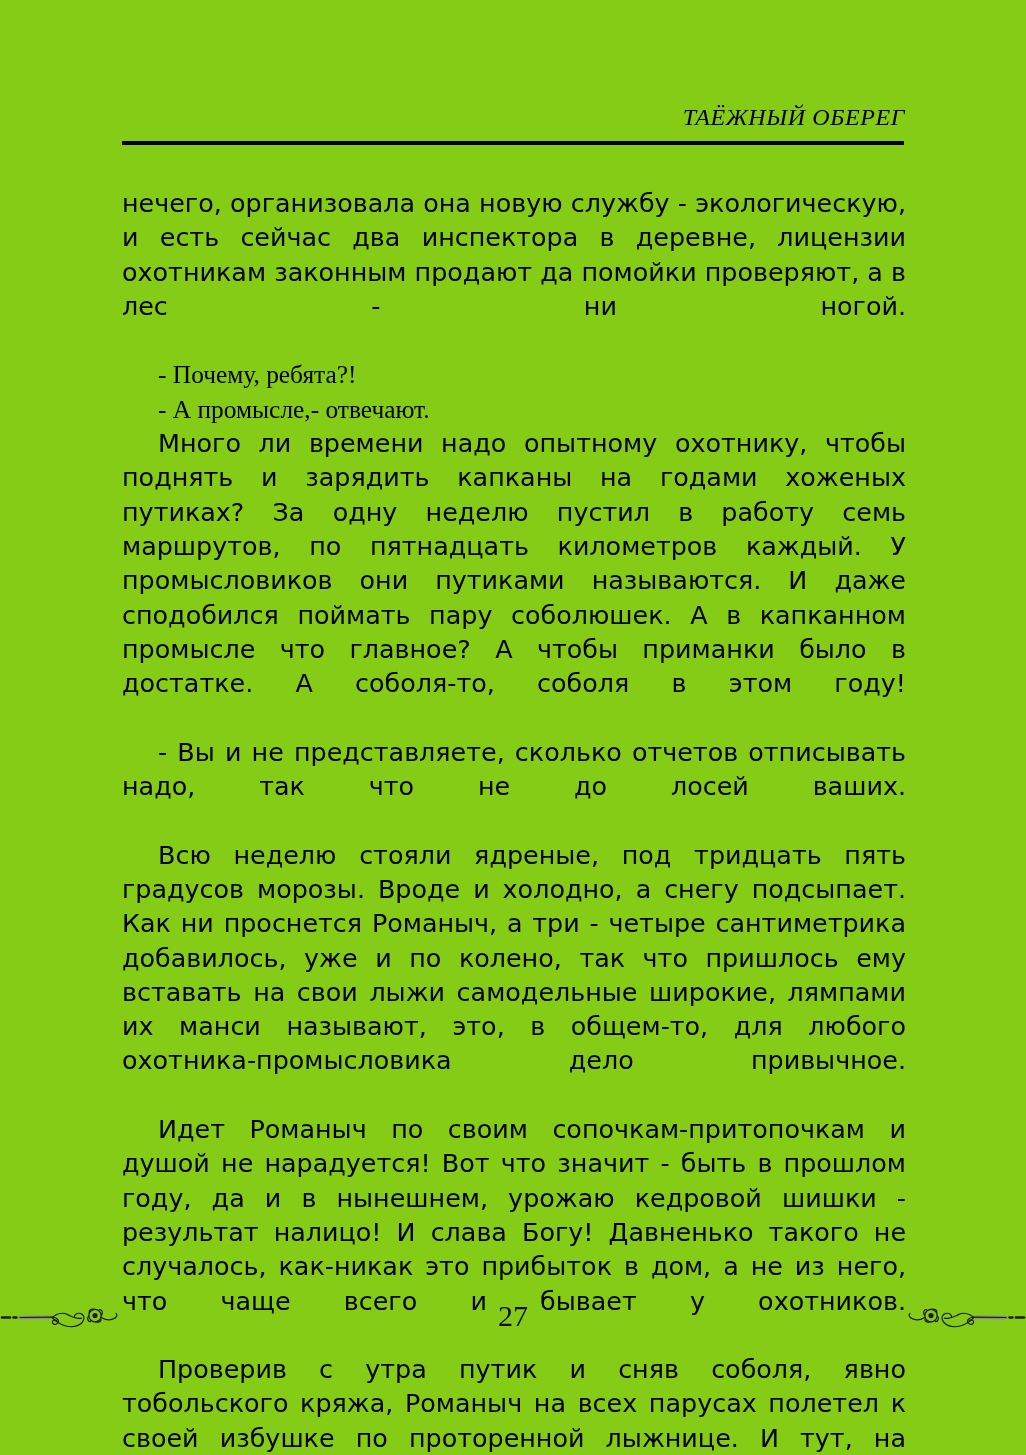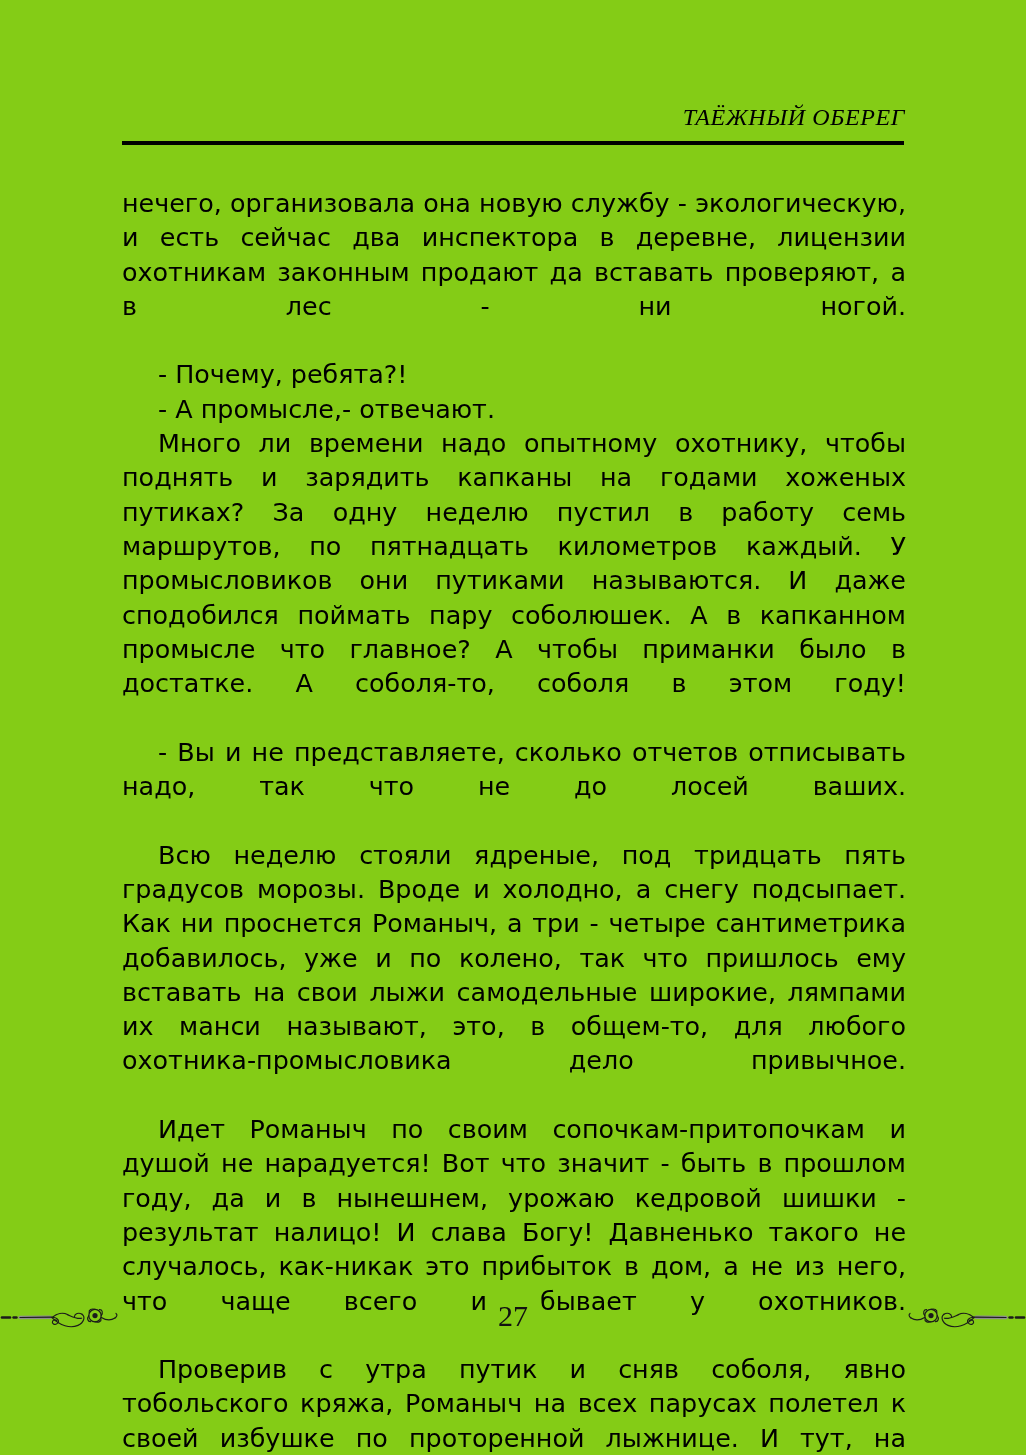--- a/index.html
+++ b/index.html
@@ -65,20 +65,21 @@
 
   
   .textblock p.cont {
     text-indent: 0;
   }
 
   
   .textblock p.dialogue {
     text-indent: 36px;
     text-align: left;
+    font-family: Liberation Serif, serif;
   }
 
   
   .textblock p.indent {
     text-indent: 36px;
   }
 
   
   .textblock p::after {
     content: "";
@@ -118,21 +119,21 @@
 </head>
 <body>
 
 <div class="page">
 
   <div class="running-head">ТАЁЖНЫЙ ОБЕРЕГ</div>
 
   <div class="head-rule"></div>
 
   <div class="textblock">
-    <p class="cont">нечего, организовала она новую службу - экологическую, и есть сейчас два инспектора в деревне, лицензии охотникам законным продают да вставать проверяют, а в лес - ни ногой.</p>
+    <p class="cont">нечего, организовала она новую службу - экологическую, и есть сейчас два инспектора в деревне, лицензии охотникам законным продают да помойки проверяют, а в лес - ни ногой.</p>
     <p class="dialogue">- Почему, ребята?!</p>
     <p class="dialogue">- А промысле,- отвечают.</p>
     <p class="indent">Много ли времени надо опытному охотнику, чтобы поднять и зарядить капканы на годами хоженых путиках? За одну неделю пустил в работу семь маршрутов, по  пятнадцать километров каждый. У промысловиков они путиками называются. И даже сподобился поймать пару соболюшек. А в капканном промысле что главное? А чтобы приманки было в достатке. А соболя-то, соболя в этом году!</p>
     <p class="indent">- Вы и не представляете, сколько отчетов отписывать надо, так что не до лосей ваших.</p>
     <p class="indent">Всю неделю стояли ядреные, под  тридцать  пять градусов морозы. Вроде и холодно, а снегу подсыпает. Как ни проснется Романыч, а три - четыре сантиметрика добавилось, уже и по колено, так что пришлось ему вставать на свои лыжи самодельные широкие, лямпами их манси называют, это, в общем-то, для любого охотника-промысловика дело привычное.</p>
     <p class="indent">Идет Романыч по своим сопочкам-притопочкам  и душой не нарадуется! Вот что значит - быть в прошлом году, да и в нынешнем, урожаю кедровой шишки - результат налицо! И слава Богу! Давненько такого не случалось, как-никак это прибыток в дом, а не из него, что чаще всего и бывает у охотников.</p>
     <p class="indent">Проверив с утра путик и сняв соболя, явно тобольского кряжа, Романыч на всех парусах полетел к своей избушке по проторенной лыжнице. И тут, на заросшей мелким тальником болотинке, его лыжню пересек осыпающийся след сохатого. Нет, вы можете представить - осыпающийся?! Вот тут-то он и задумался….</p>
 
   </div>
 

